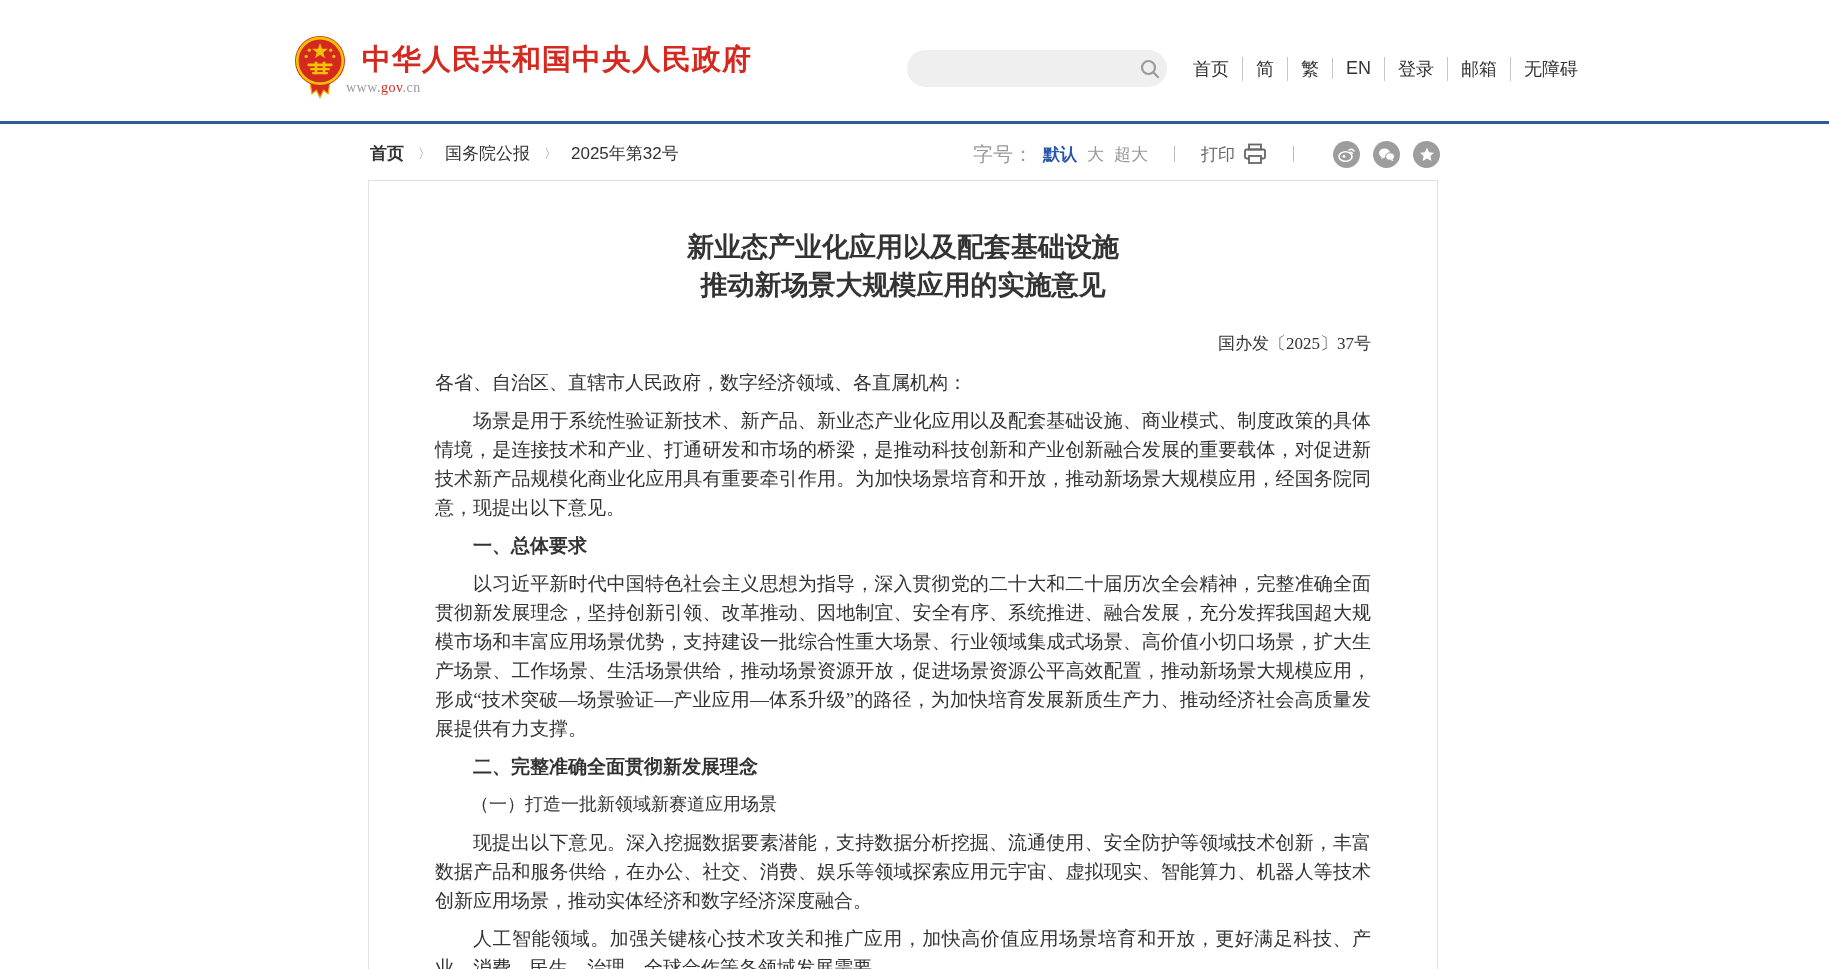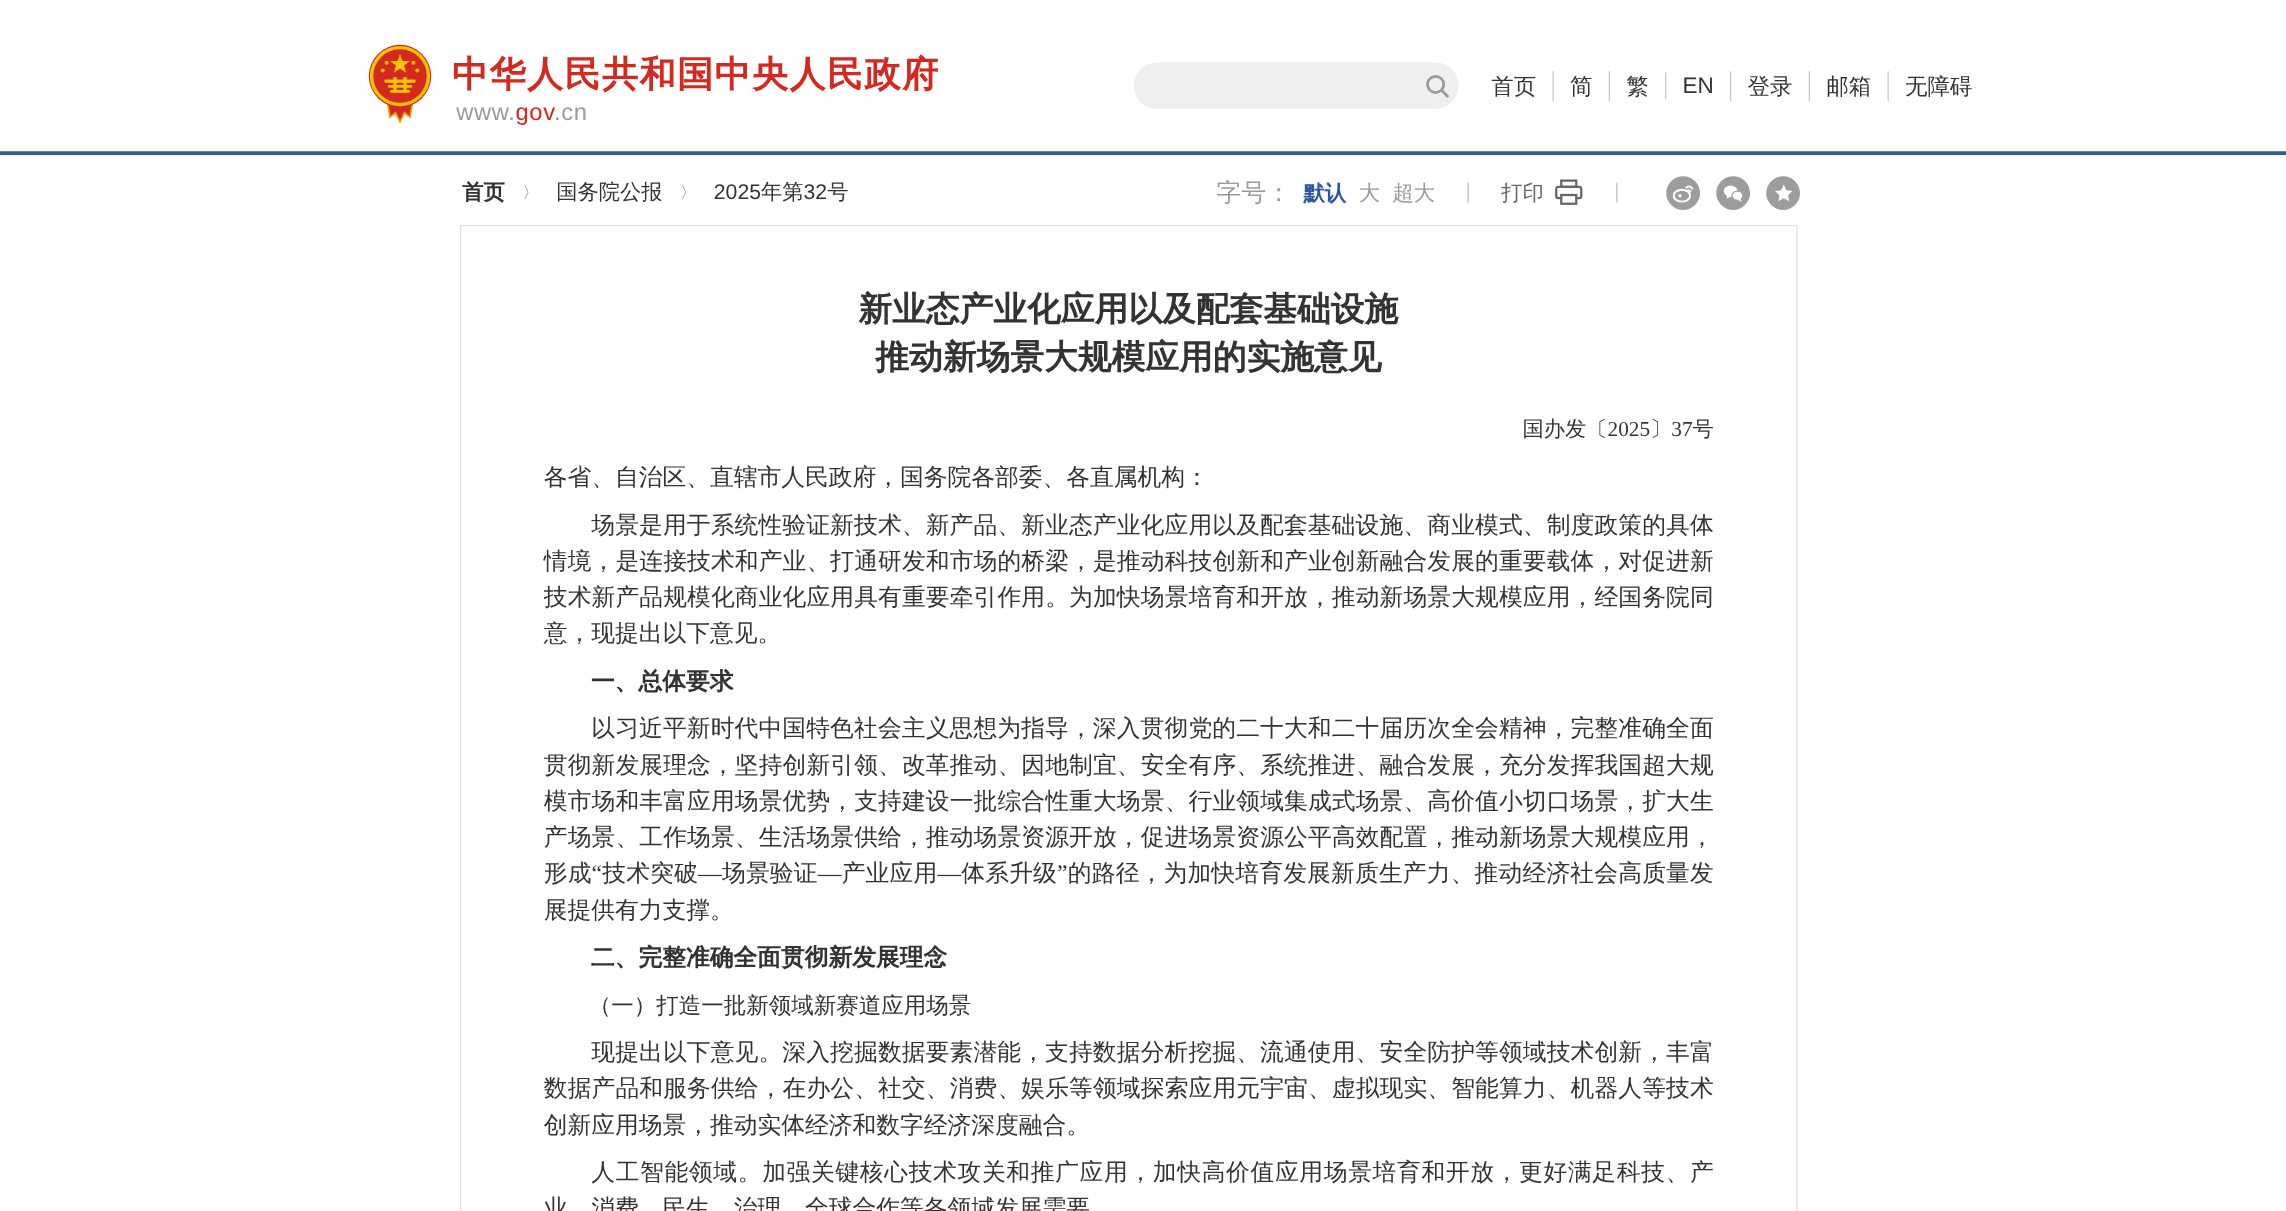--- a/index.html
+++ b/index.html
@@ -7,22 +7,22 @@
               font-family:"Liberation Sans", sans-serif; }
   .stage { position:relative; width:1829px; height:711px; }
 
   
   .header { position:absolute; top:0; left:0; width:100%; height:124px;
             background:#fff; border-bottom:3px solid #2d5d93; }
   .emblem { position:absolute; left:291px; top:35px; width:58px; height:66px; }
   .site-title { position:absolute; left:362px; top:40px; font-size:29px; font-weight:bold;
                 color:#d5281e; letter-spacing:1px; white-space:nowrap;
                 font-family:"Liberation Sans", sans-serif; }
-  .site-url { position:absolute; left:365px; top:80px; font-size:19px; color:#9a9a9a;
-              letter-spacing:.5px; }
+  .site-url { position:absolute; left:346px; top:80px; font-size:14px; color:#9a9a9a;
+              letter-spacing:.5px;font-family:Liberation Serif, serif; }
   .site-url .gov { color:#d5281e; }
 
   .search-box { position:absolute; left:907px; top:50px; width:260px; height:37px;
                 background:#efefef; border-radius:19px; display:flex; align-items:center; }
   .search-input { flex:1; height:100%; background:transparent; border:none; outline:none;
                   padding:0 8px 0 18px; font-size:15px; color:#333; }
   .search-btn { width:40px; height:37px; border:none; background:transparent; cursor:pointer;
                 display:flex; align-items:center; justify-content:center; }
 
   .top-nav { position:absolute; left:1180px; top:50px; height:37px;
@@ -169,21 +169,21 @@
     </div>
   </div>
 
   <div class="doc-box">
     <h1 class="doc-title">
       <span>新业态产业化应用以及配套基础设施</span><br>
       <span>推动新场景大规模应用的实施意见</span>
     </h1>
     <div class="doc-number">国办发〔2025〕37号</div>
     <div class="doc-body" id="doc-body">
-        <p class="salutation">各省、自治区、直辖市人民政府，国务院各部委、各直属机构：</p>
+        <p class="salutation">各省、自治区、直辖市人民政府，数字经济领域、各直属机构：</p>
         <p class="para">场景是用于系统性验证新技术、新产品、新业态产业化应用以及配套基础设施、商业模式、制度政策的具体情境，是连接技术和产业、打通研发和市场的桥梁，是推动科技创新和产业创新融合发展的重要载体，对促进新技术新产品规模化商业化应用具有重要牵引作用。为加快场景培育和开放，推动新场景大规模应用，经国务院同意，现提出以下意见。</p>
         <p class="heading">一、总体要求</p>
         <p class="para">以习近平新时代中国特色社会主义思想为指导，深入贯彻党的二十大和二十届历次全会精神，完整准确全面贯彻新发展理念，坚持创新引领、改革推动、因地制宜、安全有序、系统推进、融合发展，充分发挥我国超大规模市场和丰富应用场景优势，支持建设一批综合性重大场景、行业领域集成式场景、高价值小切口场景，扩大生产场景、工作场景、生活场景供给，推动场景资源开放，促进场景资源公平高效配置，推动新场景大规模应用，形成“技术突破—场景验证—产业应用—体系升级”的路径，为加快培育发展新质生产力、推动经济社会高质量发展提供有力支撑。</p>
         <p class="heading">二、完整准确全面贯彻新发展理念</p>
         <p class="kaiti-heading">（一）打造一批新领域新赛道应用场景</p>
         <p class="para"><span class="kaiti">现提出以下意见。</span>深入挖掘数据要素潜能，支持数据分析挖掘、流通使用、安全防护等领域技术创新，丰富数据产品和服务供给，在办公、社交、消费、娱乐等领域探索应用元宇宙、虚拟现实、智能算力、机器人等技术创新应用场景，推动实体经济和数字经济深度融合。</p>
         <p class="para"><span class="kaiti">人工智能领域。</span>加强关键核心技术攻关和推广应用，加快高价值应用场景培育和开放，更好满足科技、产业、消费、民生、治理、全球合作等各领域发展需要。</p>
       </div>
   </div>
 

